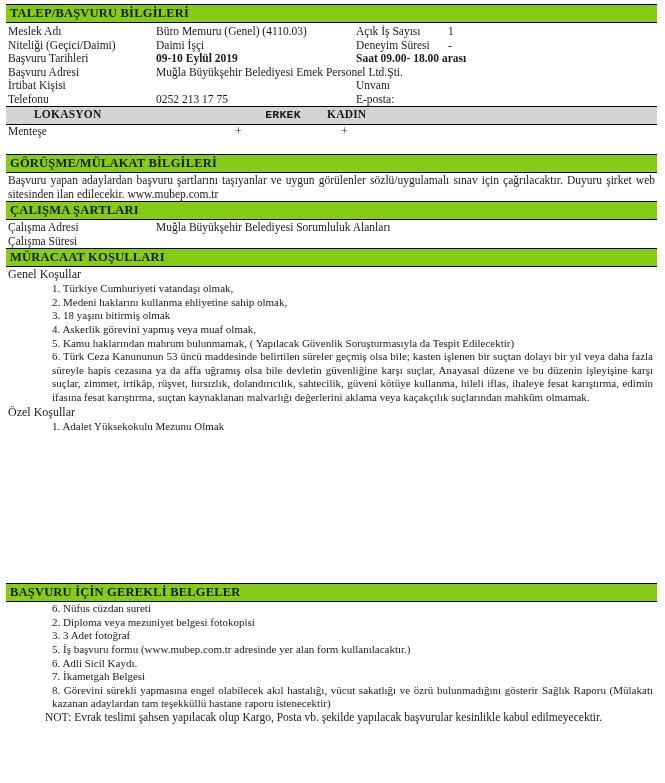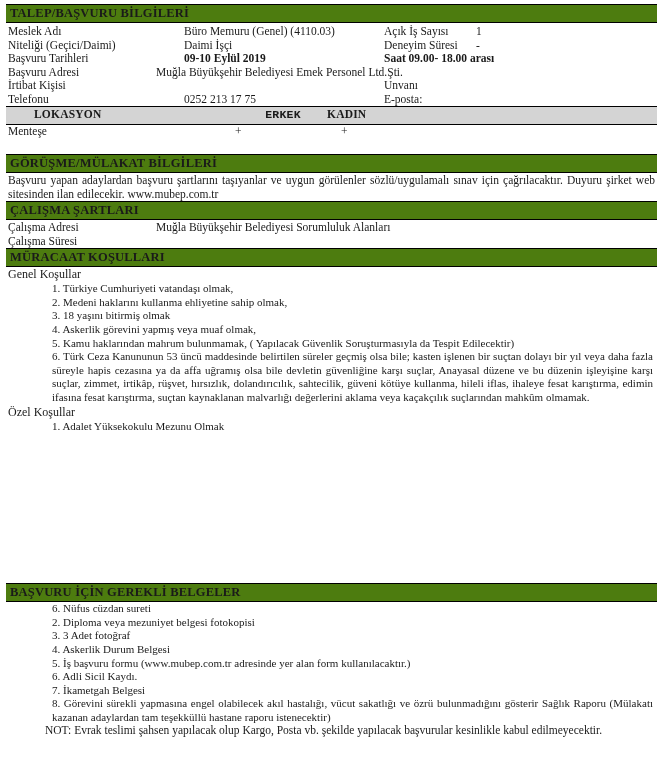--- a/index.html
+++ b/index.html
@@ -19,21 +19,21 @@
     position: relative;
     width: 665px;
     height: 783px;
     box-sizing: border-box;
     padding: 4px 8px 0 6px;
   }
   
   .bar {
     border-top: 1px solid #000;
     border-bottom: 1px solid #000;
-    background: #4d7c0f;
+    background: #84cc16;
     font-weight: bold;
     font-size: 12.5px;
     line-height: 14px;
     padding: 1px 4px 2px 4px;
     letter-spacing: 0.2px;
   }
   .bar.thin {
     background: #d4d4d4;
   }
   
@@ -43,21 +43,20 @@
     font-size: 11.5px;
   }
   .c-label {
     width: 148px;
     flex: 0 0 148px;
     padding-left: 2px;
   }
   .c-val {
     width: 200px;
     flex: 0 0 200px;
-    margin-left: 28px;
   }
   .c-label2 {
     width: 92px;
     flex: 0 0 92px;
   }
   .c-val2 {
     flex: 1 1 auto;
   }
   .b { font-weight: bold; }
   .tbl-top {
@@ -205,21 +204,20 @@
     <div class="li">1. Adalet Yüksekokulu Mezunu Olmak</div>
   </div>
 
   <div style="height:150px"></div>
 
   <div class="bar">BAŞVURU İÇİN GEREKLİ BELGELER</div>
   <div>
     <div class="li">6. Nüfus cüzdan sureti</div>
     <div class="li">2. Diploma veya mezuniyet belgesi fotokopisi</div>
     <div class="li">3. 3 Adet fotoğraf</div>
-    <div class="li">4. Askerlik Durum Belgesi</div>
     <div class="li">5. İş başvuru formu (www.mubep.com.tr  adresinde yer alan form kullanılacaktır.)</div>
     <div class="li">6. Adli Sicil Kaydı.</div>
     <div class="li">7. İkametgah Belgesi</div>
     <div class="li just">8. Görevini sürekli yapmasına engel olabilecek akıl hastalığı, vücut sakatlığı ve özrü bulunmadığını gösterir Sağlık Raporu (Mülakatı kazanan adaylardan tam teşekküllü hastane raporu istenecektir)</div>
   </div>
   <div class="bottom-note">NOT: Evrak teslimi şahsen yapılacak olup Kargo, Posta vb. şekilde yapılacak başvurular kesinlikle kabul edilmeyecektir.</div>
 
 </div>
 
 </body></html>

